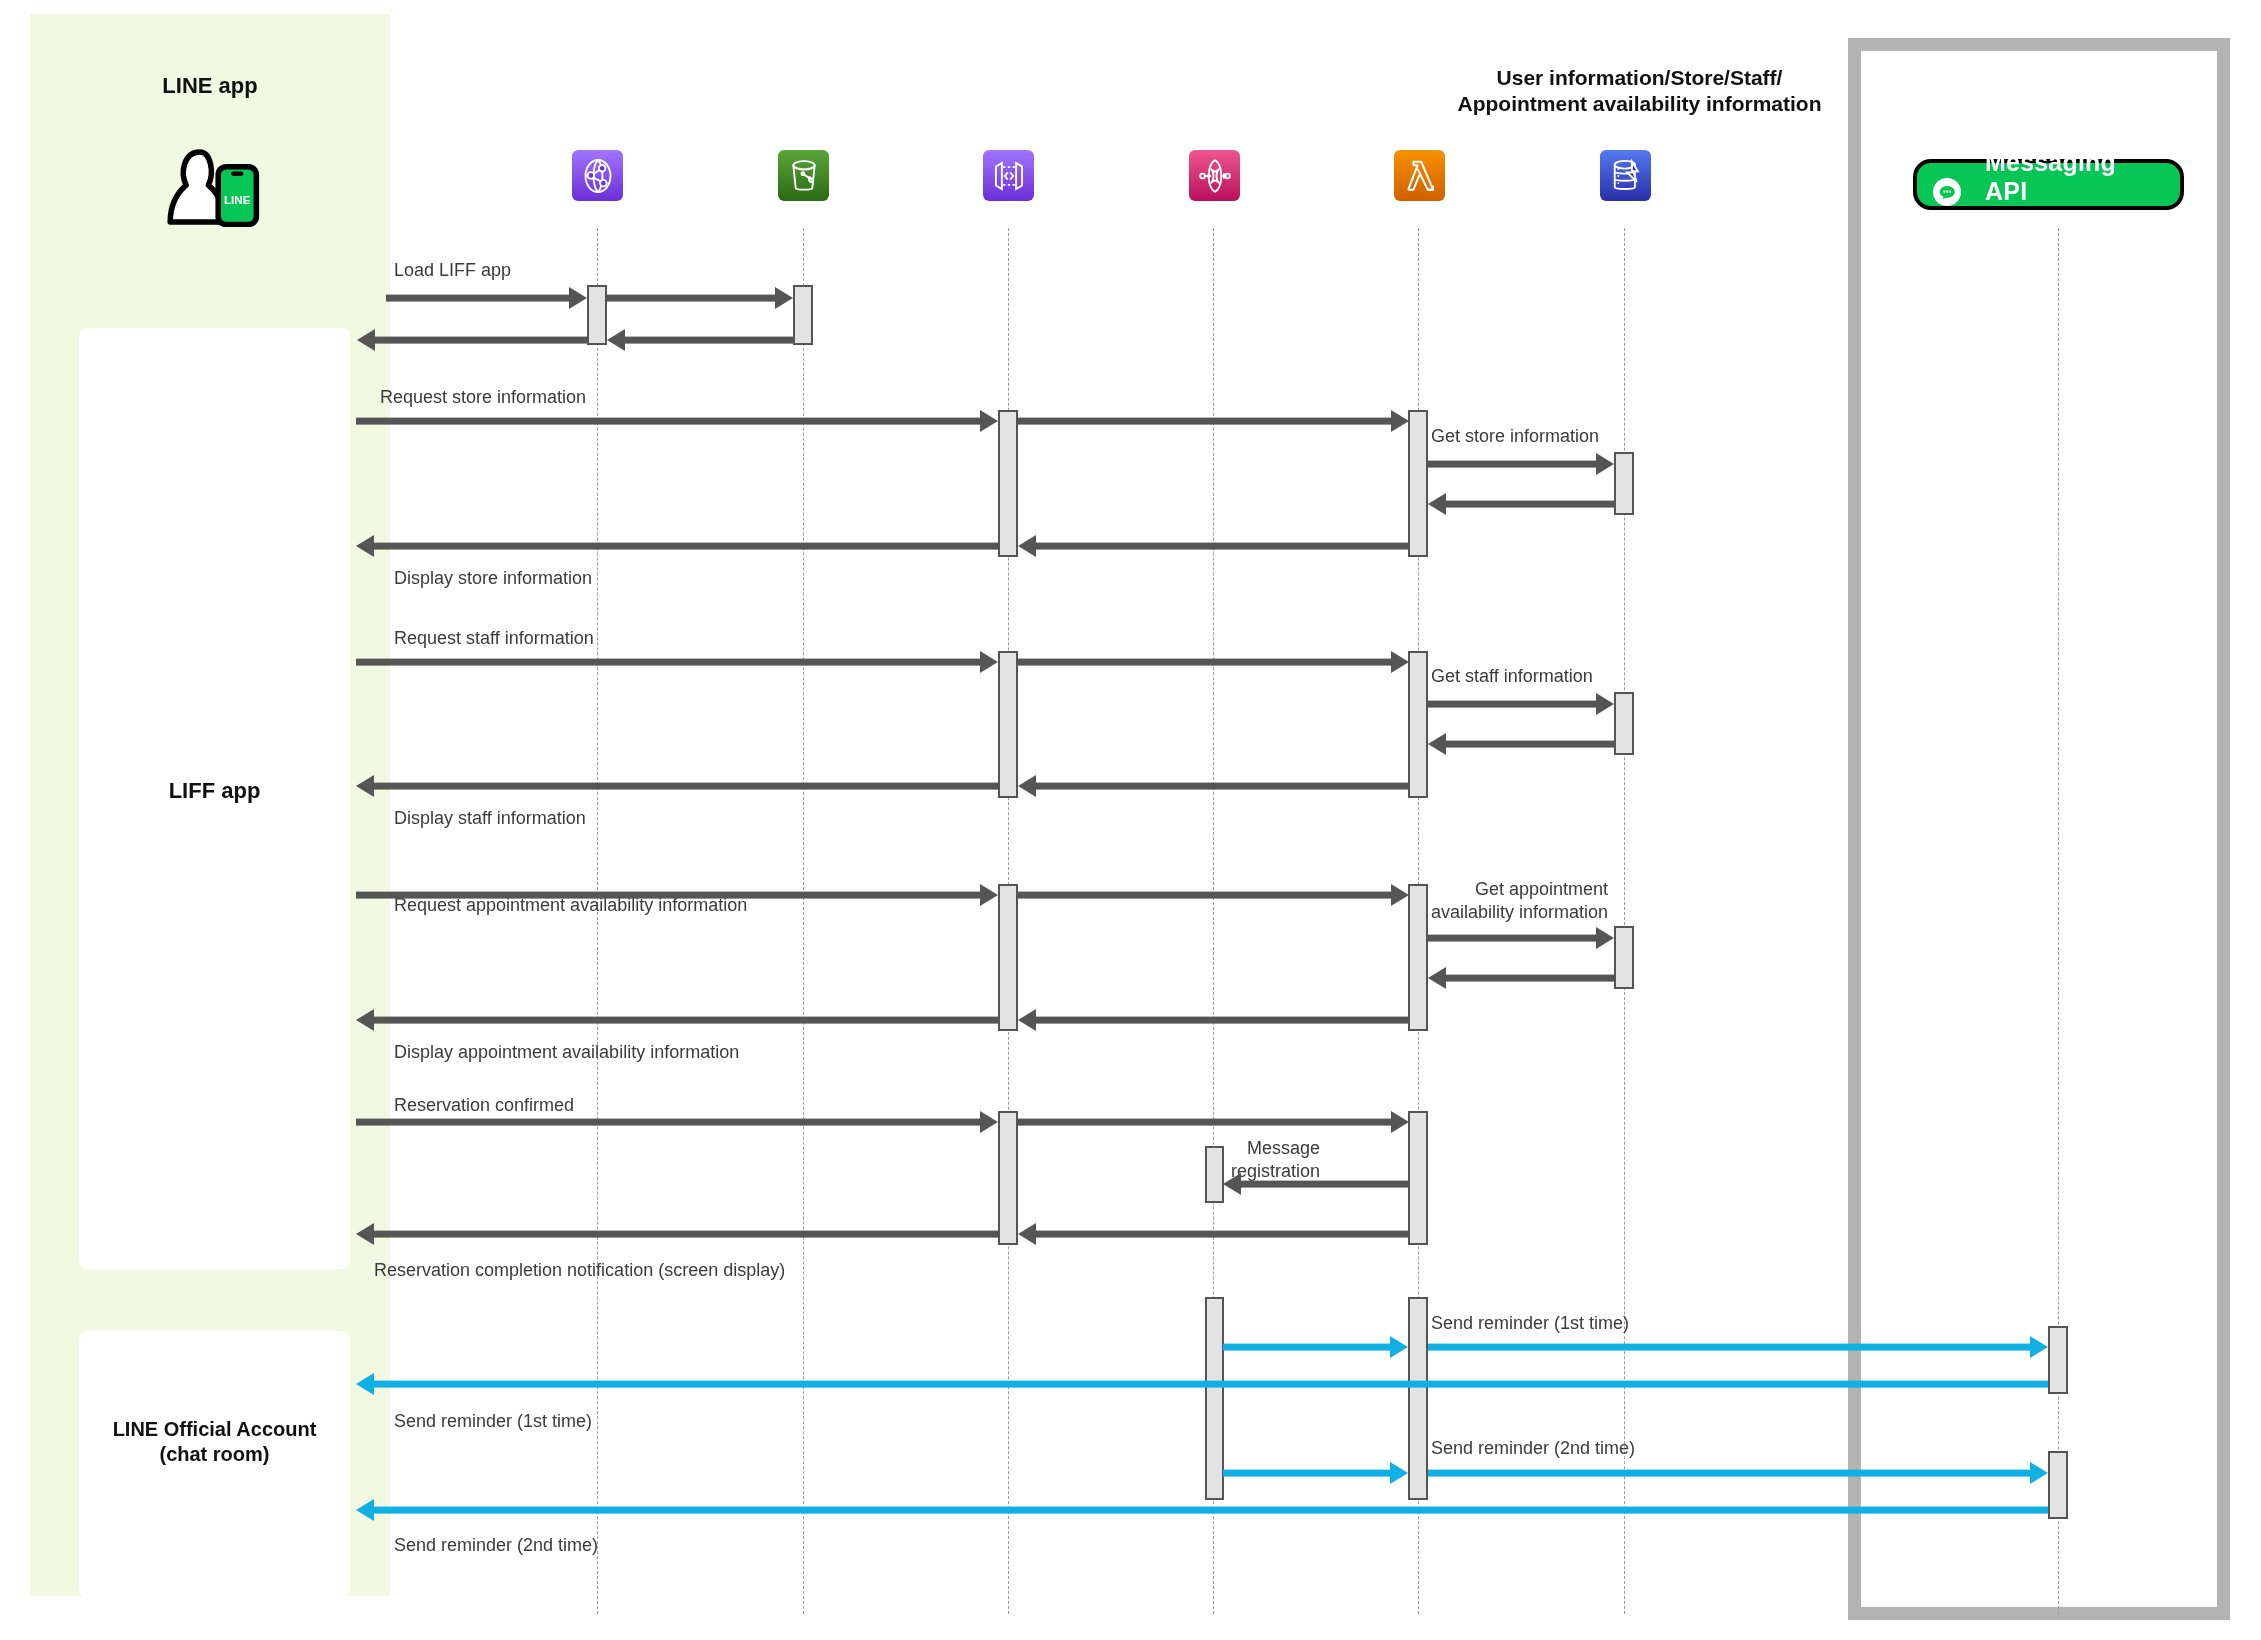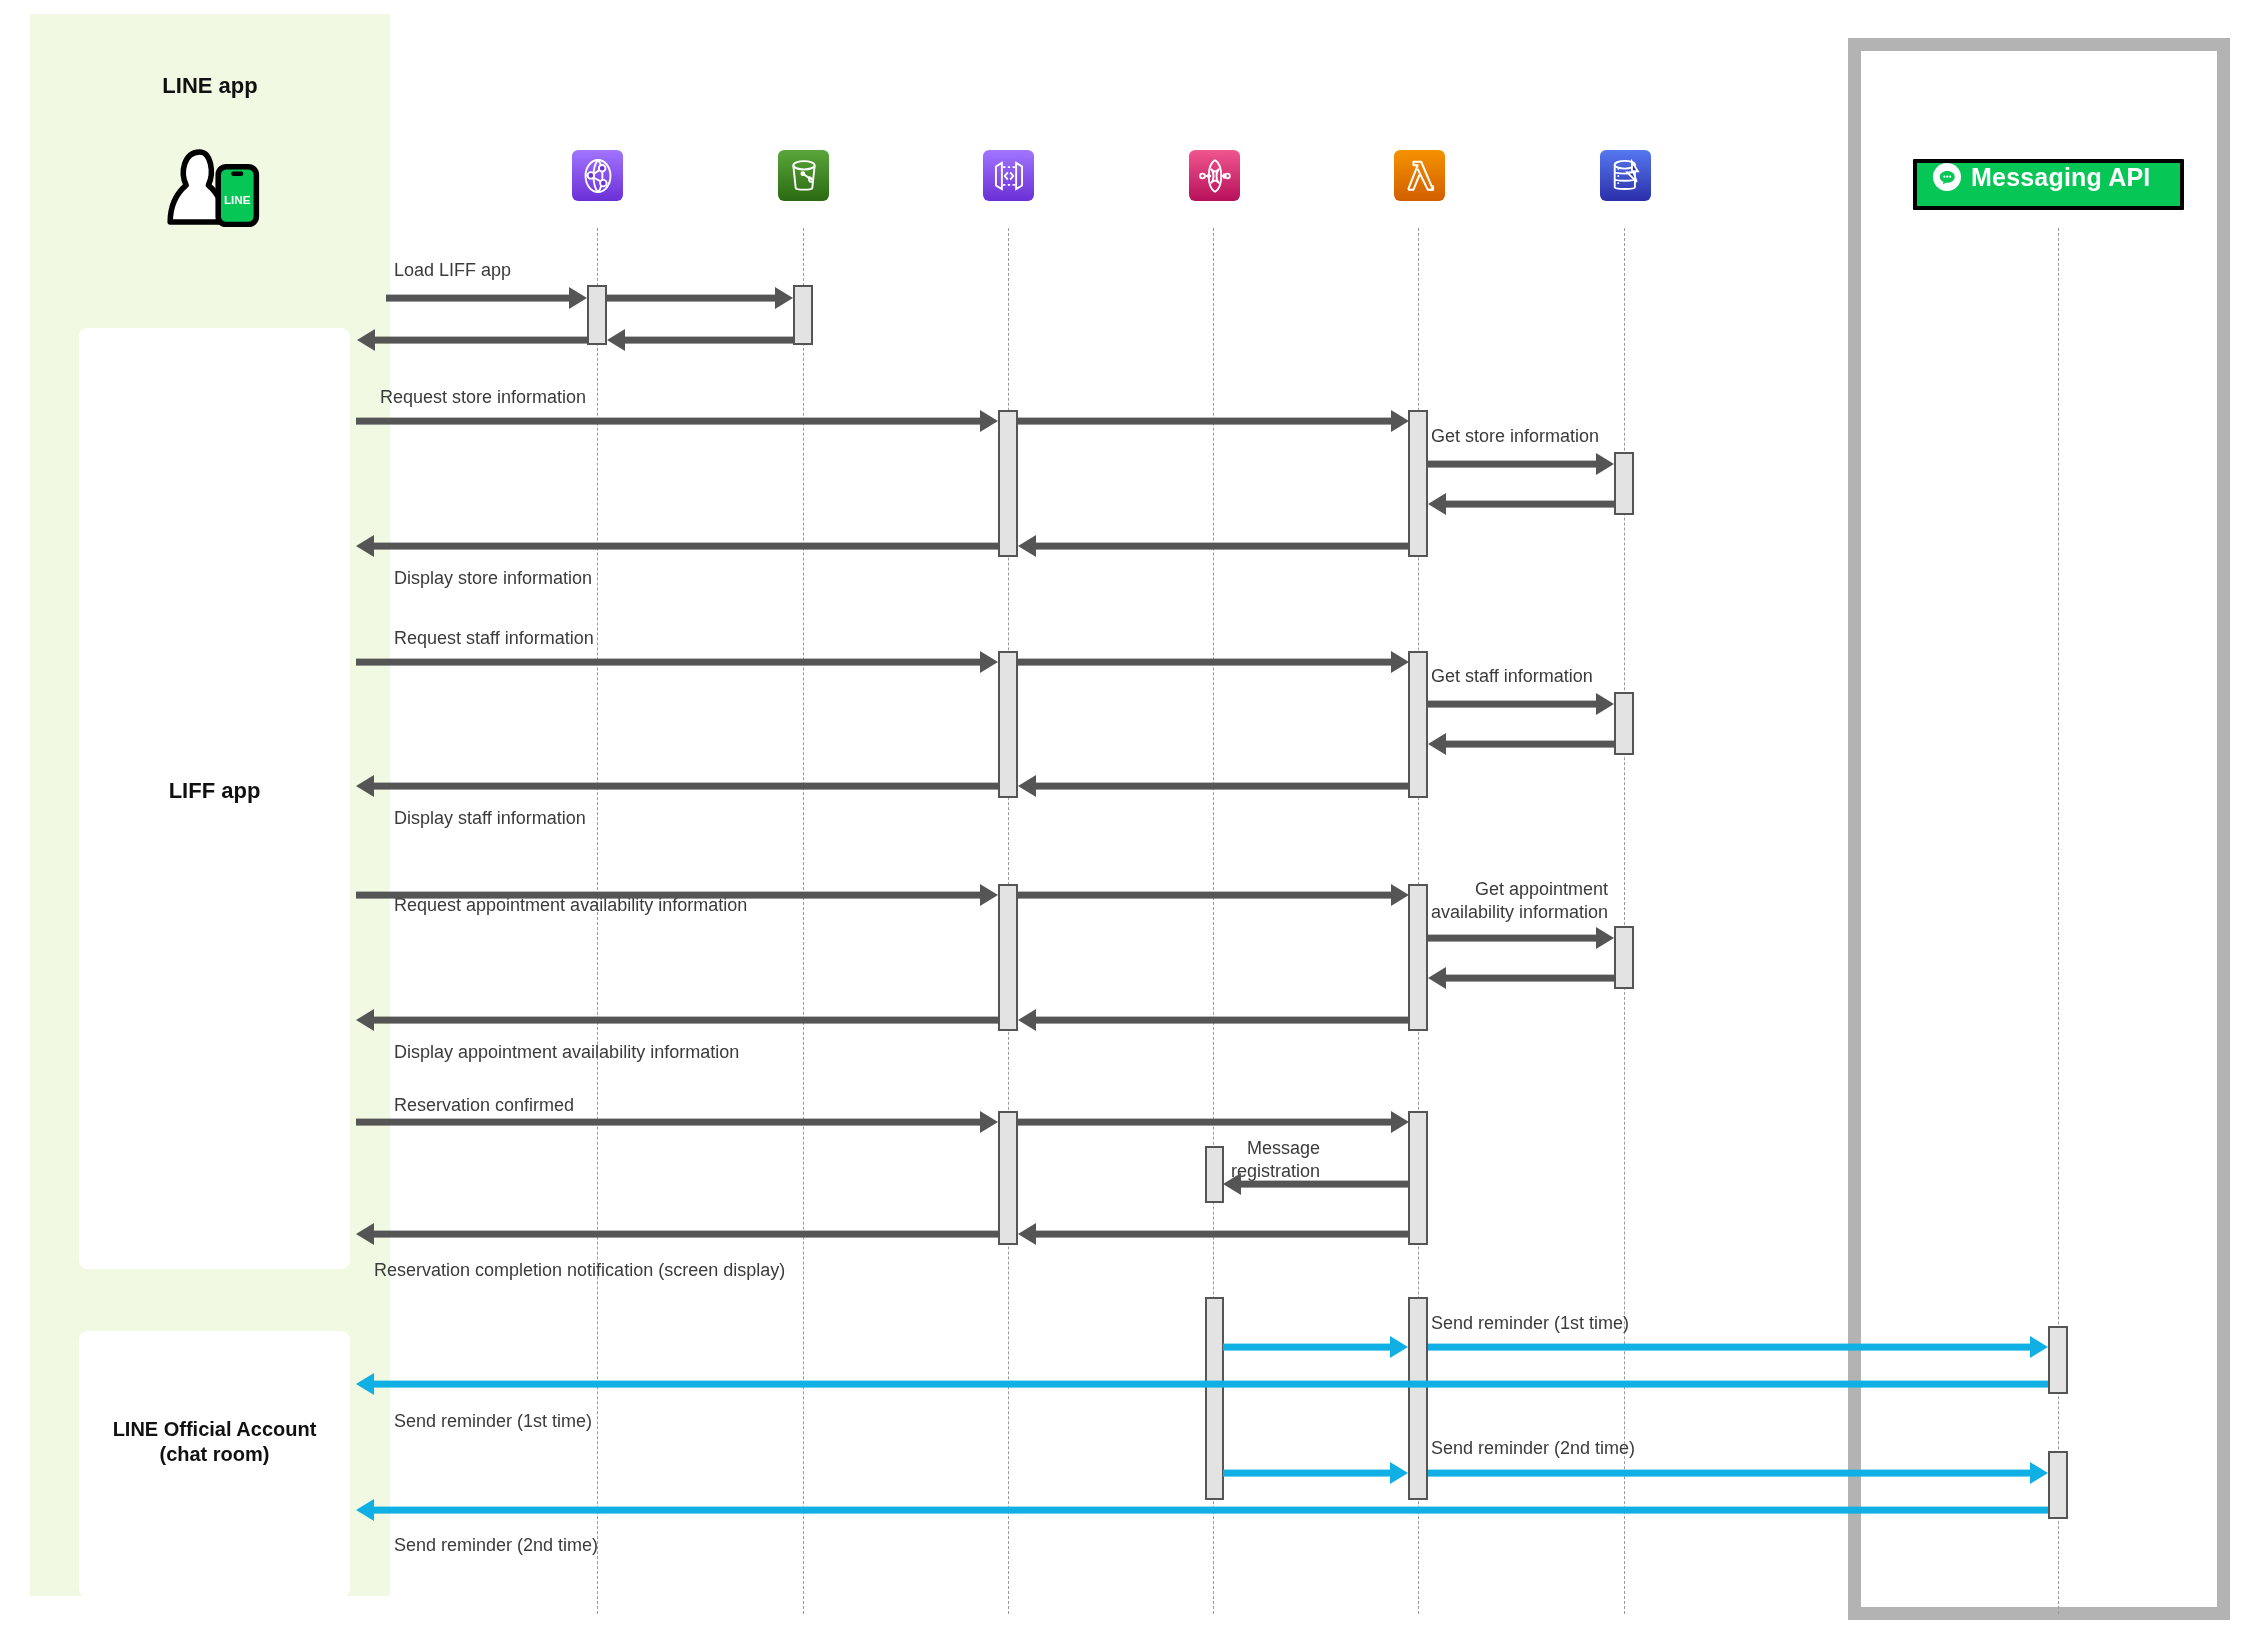--- a/index.html
+++ b/index.html
@@ -33,22 +33,22 @@
 
   
   .svc-icon{position:absolute;width:51px;height:51px;border-radius:6.2px;
             display:flex;align-items:center;justify-content:center;}
   .svc-icon svg{width:38px;height:38px;}
 
   
   .actor{position:absolute;}
 
   
-  .msgapi{position:absolute;background:#06c755;border:4.3px solid #000;border-radius:1px;
-          display:flex;align-items:flex-start;gap:10px;padding:0 16px;box-sizing:border-box;}
+  .msgapi{position:absolute;background:#06c755;border:4.3px solid #000;border-radius:18px;
+          display:flex;align-items:flex-end;gap:24px;padding:0 16px;box-sizing:border-box;}
   .msgapi .bubble{width:28px;height:28px;border-radius:50%;background:#fff;
           display:flex;align-items:center;justify-content:center;flex:0 0 auto;}
   .msgapi .txt{color:#fff;font-size:25px;font-weight:700;letter-spacing:0.2px;}
 </style>
 </head>
 <body>
 
 <div id="stage">
 
   <div class="green-region" style="left:30px;top:13.6px;width:360px;height:1582px;"></div>
@@ -56,20 +56,22 @@
   <div class="white-card" style="left:79px;top:328px;width:271px;height:941px;"></div>
   <div class="white-card" style="left:79px;top:1331px;width:271px;height:266px;"></div>
 
   <div class="reg-label" style="left:30px;top:73px;width:360px;font-size:22px;">LINE app</div>
 
   <div class="reg-label" style="left:79px;top:778px;width:271px;font-size:22px;">LIFF app</div>
 
   <div class="lane-title" style="left:79px;top:1417px;width:271px;font-size:20px;white-space:pre-line;">LINE Official Account
 (chat room)</div>
 
+  <div class="lane-title" style="left:1399px;top:65px;width:481px;font-size:21px;white-space:pre-line;">User information/Store/Staff/
+Appointment availability information</div>
 
   <div class="boundary-box" style="left:1848px;top:38px;width:382px;height:1582px;"></div>
 
   <div class="actor" style="left:165px;top:147px;width:99px;height:80px;">
     <svg viewBox="0 0 160 130" width="99" height="80">
       <path d="M56 8 C30 8 24 42 34 62 C20 74 8 92 8 122 L96 122 C96 92 84 74 70 62 C80 42 74 8 56 8 Z" fill="#fff" stroke="#000" stroke-width="9" stroke-linejoin="round"></path>
       <rect x="86" y="32" width="62" height="94" rx="13" fill="#06c755" stroke="#000" stroke-width="9"></rect>
       <rect x="107" y="40" width="20" height="7" rx="3.5" fill="#000"></rect>
       <text x="117" y="92" font-family="Liberation Sans, sans-serif" font-size="19" font-weight="700" fill="#fff" text-anchor="middle">LINE</text>
     </svg>

